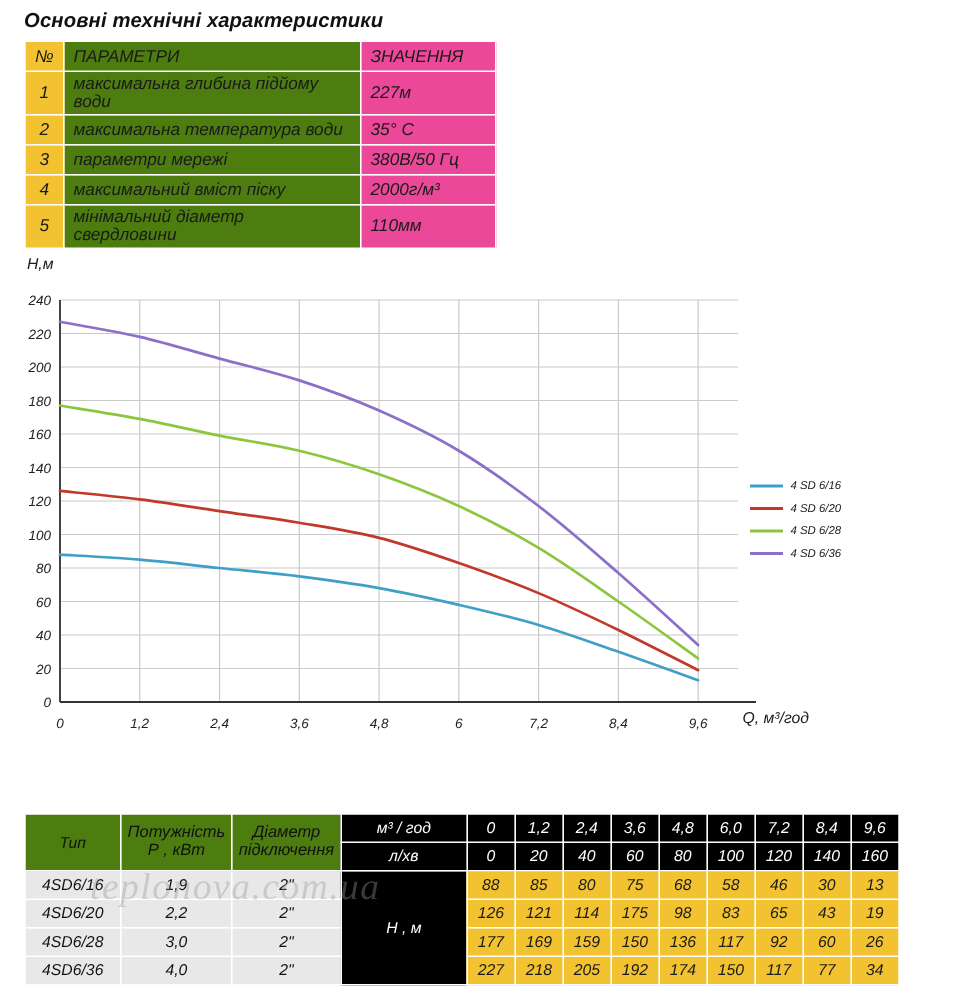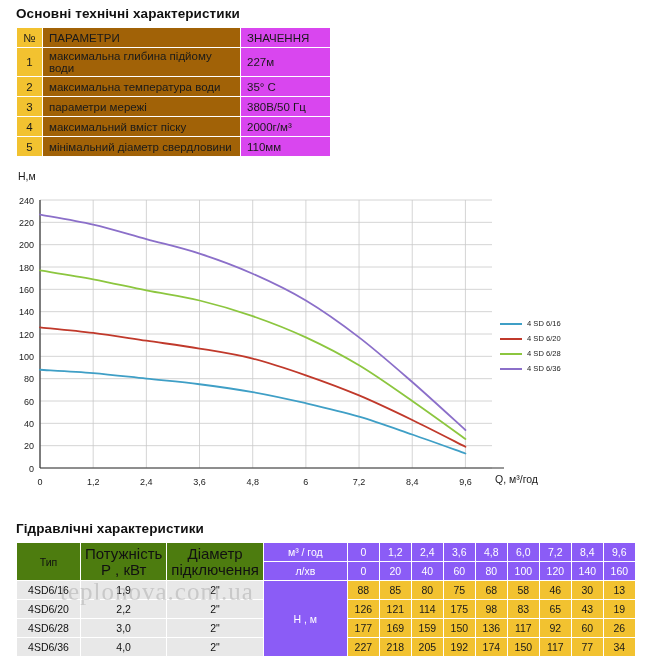--- a/index.html
+++ b/index.html
@@ -5,21 +5,21 @@
   * { box-sizing: border-box; }
   html, body { margin: 0; padding: 0; }
   body {
     width: 646px; height: 670px;
     background: #ffffff;
     font-family: "Liberation Sans", sans-serif;
     color: #1a1a1a;
     position: relative;
     overflow: hidden;
   }
-  .page { position: relative; width: 646px; height: 670px; }
+  .page { position: relative; width: 646px; height: 670px; font-style: italic; }
 
   
   .section-title {
     font-size: 13.5px;
     font-weight: bold;
     color: #111;
     letter-spacing: 0.1px;
   }
   #title-specs { position: absolute; left: 16px; top: 6px; }
   #title-hydro { position: absolute; left: 16px; top: 521px; }
@@ -39,22 +39,22 @@
     font-weight: normal;
   }
   .specs thead th {
     background: #f2c230;
     font-weight: normal;
     color: #1a1a1a;
     font-size: 11.5px;
     border: 1px solid #ffffff;
   }
   .specs .c-num { background: #f2c230; width: 26px; text-align: center; }
-  .specs .c-par { background: #a16207; width: 198px; }
-  .specs .c-val { background: #d946ef; width: 90px; }
+  .specs .c-par { background: #4d7c0f; width: 198px; }
+  .specs .c-val { background: #ec4899; width: 90px; }
   .specs tbody tr td { border-color: #ffffff; }
 
   
   .chart-wrap { position: absolute; left: 0; top: 168px; width: 646px; height: 340px; }
   .axis-label-y { position: absolute; left: 18px; top: 2px; font-size: 10.5px; text-align: right; }
   .axis-label-x { position: absolute; left: 495px; top: 305px; font-size: 10.5px; }
   .chart-svg { position: absolute; left: 0; top: 0; }
   .legend { position: absolute; left: 500px; top: 148px; font-size: 7.6px; }
   .legend-row { display: flex; align-items: center; height: 15px; }
   .legend-swatch { width: 22px; height: 2px; margin-right: 5px; }
@@ -68,29 +68,29 @@
   }
   .hydro td, .hydro th {
     border: 1px solid #ffffff;
     padding: 1px 4px;
     height: 19px;
     text-align: center;
     vertical-align: middle;
     font-weight: normal;
   }
   .hydro .head-light { background: #4d7c0f; color: #111; }
-  .hydro .head-dark  { background: #8b5cf6; color: #ffffff; }
+  .hydro .head-dark  { background: #000000; color: #ffffff; }
   .hydro .cell-light { background: #e8e8e8; color: #111; }
   .hydro .cell-yellow{ background: #f2c230; color: #1a1a1a; }
   .hydro .col-type { width: 64px; }
   .hydro .col-pow  { width: 66px; }
   .hydro .col-dia  { width: 66px; }
   .hydro .col-unit { width: 84px; }
   .hydro .dcell { width: 32px; }
-  .hydro .small { font-size: 15px; line-height: 1.05; }
+  .hydro .small { font-size: 11px; line-height: 1.05; }
 
   
   .watermark {
     position: absolute; left: 60px; top: 578px;
     font-size: 25px; color: rgba(150,150,150,0.38);
     font-family: "Liberation Serif", serif;
     letter-spacing: 1px;
     pointer-events: none;
   }
 </style>
@@ -206,21 +206,20 @@
           <span class="legend-swatch" style="background: rgb(140, 198, 63);"></span>
           <span class="legend-label">4 SD 6/28</span>
         </div>
         <div class="legend-row">
           <span class="legend-swatch" style="background: rgb(139, 111, 201);"></span>
           <span class="legend-label">4 SD 6/36</span>
         </div>
       </div>
   </div>
 
-  <div class="section-title" id="title-hydro">Гідравлічні характеристики</div>
 
   <table class="hydro">
     <thead>
       <tr>
         <th class="head-light col-type" rowspan="2">Тип</th>
         <th class="head-light col-pow small" rowspan="2">
           <div>Потужність</div>
           <div>Р , кВт</div>
         </th>
         <th class="head-light col-dia small" rowspan="2">

